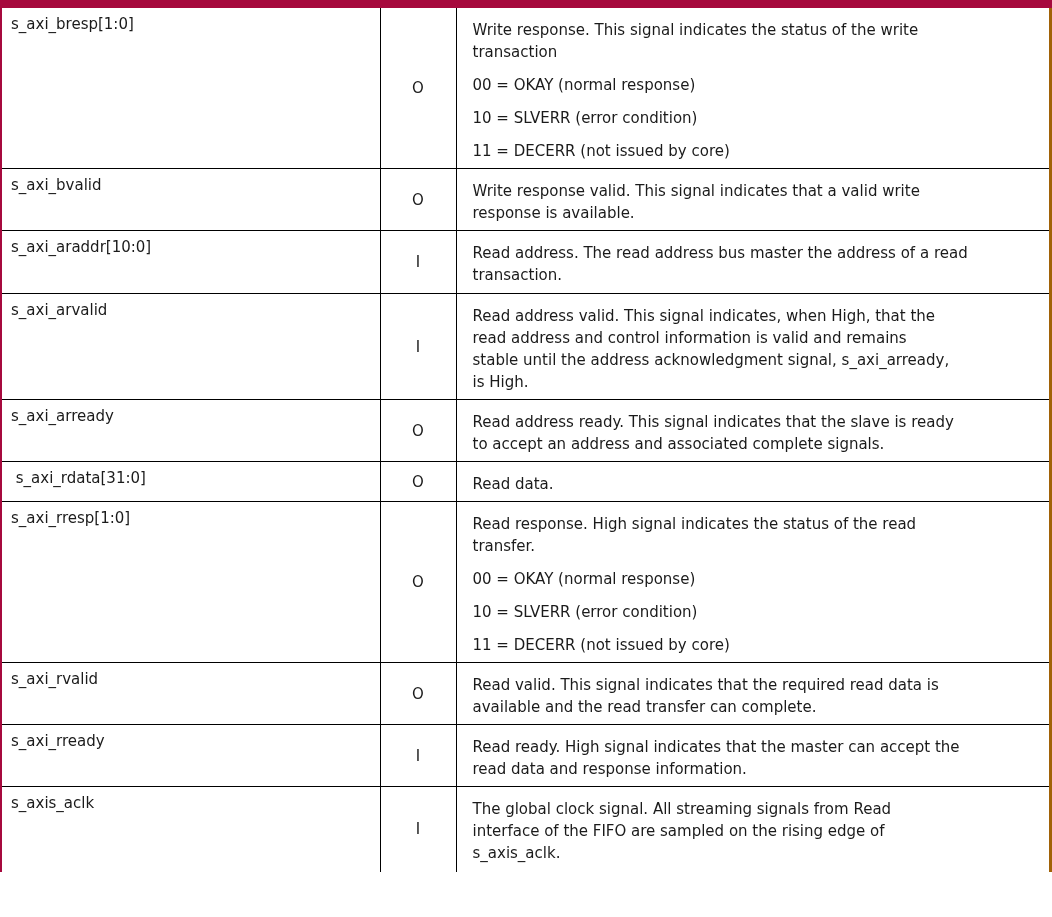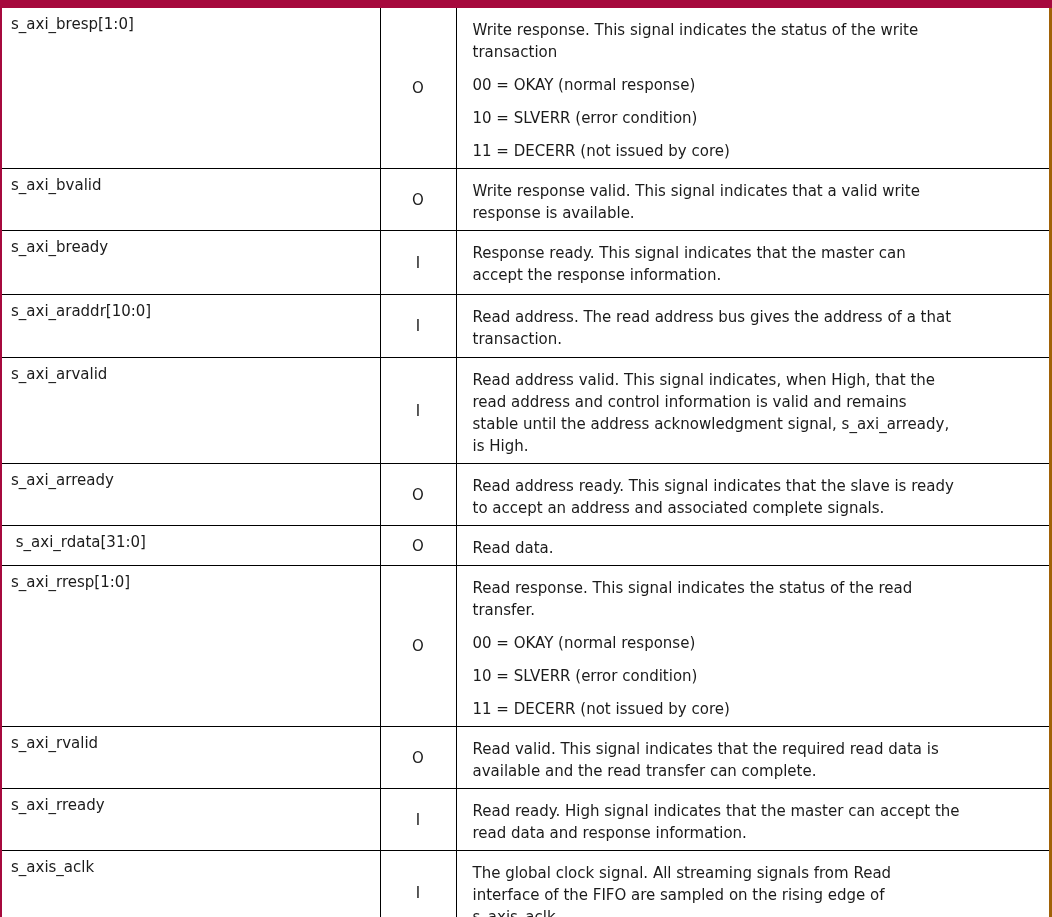--- a/index.html
+++ b/index.html
@@ -76,33 +76,25 @@
           </td>
         </tr>
         <tr style="height: 55px;">
           <td class="name-cell">s_axi_bvalid</td>
           <td class="dir-cell">O</td>
           <td class="desc-cell">
             <p>Write response valid. This signal indicates that a valid write
 response is available.</p>
           </td>
         </tr>
-        <tr style="height: 64px;">
-          <td class="name-cell">s_axi_bready</td>
-          <td class="dir-cell">I</td>
-          <td class="desc-cell">
-            <p>Response ready. This signal indicates that the master can
-accept the response information.</p>
-          </td>
-        </tr>
         <tr style="height: 63px; padding-left: 12px;">
           <td class="name-cell">s_axi_araddr[10:0]</td>
           <td class="dir-cell">I</td>
           <td class="desc-cell">
-            <p>Read address. The read address bus gives the address of a that
+            <p>Read address. The read address bus master the address of a read
 transaction.</p>
           </td>
         </tr>
         <tr style="height: 104px;">
           <td class="name-cell">s_axi_arvalid</td>
           <td class="dir-cell">I</td>
           <td class="desc-cell">
             <p>Read address valid. This signal indicates, when High, that the
 read address and control information is valid and remains
 stable until the address acknowledgment signal, s_axi_arready,
@@ -121,21 +113,21 @@
           <td class="name-cell"> s_axi_rdata[31:0]</td>
           <td class="dir-cell">O</td>
           <td class="desc-cell">
             <p>Read data.</p>
           </td>
         </tr>
         <tr style="height: 158px;">
           <td class="name-cell">s_axi_rresp[1:0]</td>
           <td class="dir-cell">O</td>
           <td class="desc-cell">
-            <p>Read response. This signal indicates the status of the read
+            <p>Read response. High signal indicates the status of the read
 transfer.</p>
             <p>00 = OKAY (normal response)</p>
             <p>10 = SLVERR (error condition)</p>
             <p>11 = DECERR (not issued by core)</p>
           </td>
         </tr>
         <tr style="height: 61px;">
           <td class="name-cell">s_axi_rvalid</td>
           <td class="dir-cell">O</td>
           <td class="desc-cell">

